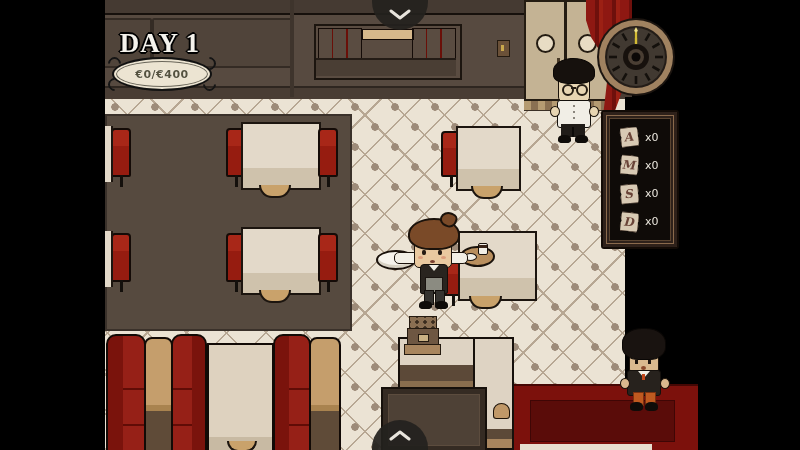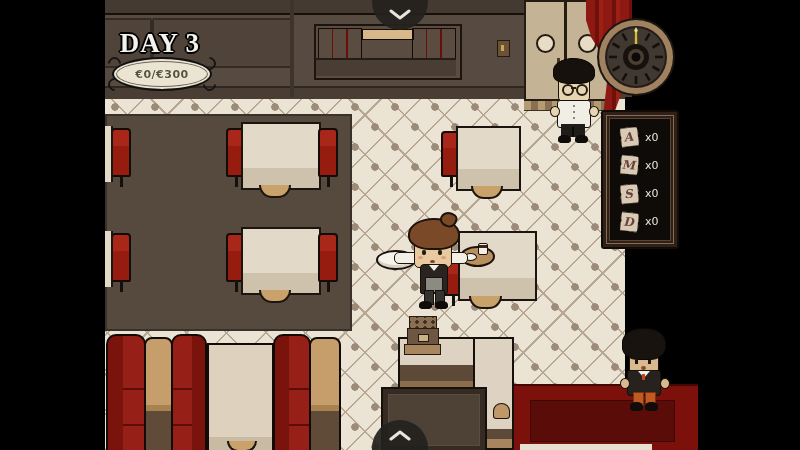--- a/index.html
+++ b/index.html
@@ -278,23 +278,23 @@
       <div class="abs" style="left:14px;top:3px;width:3px;height:6px;background:#c2491c;"></div>
     </div>
     <div class="abs" style="left:2px;top:50px;width:8px;height:9px;background:#dab98e;border:1.5px solid #1a120b;border-radius:50%;"></div>
     <div class="abs" style="left:42px;top:50px;width:8px;height:9px;background:#dab98e;border:1.5px solid #1a120b;border-radius:50%;"></div>
     <div class="abs" style="left:15px;top:64px;width:9px;height:12px;background:#bf5a20;border:1px solid #7a3210;"></div>
     <div class="abs" style="left:27px;top:64px;width:9px;height:12px;background:#bf5a20;border:1px solid #7a3210;"></div>
     <div class="abs shoe" style="left:12px;top:74px;width:13px;height:9px;"></div>
     <div class="abs shoe" style="left:27px;top:74px;width:13px;height:9px;"></div>
   </div>
 
-  <div class="abs day-label" style="left:105px;top:28px;width:110px;z-index:9;">DAY 3</div>
+  <div class="abs day-label" style="left:105px;top:28px;width:110px;z-index:9;">DAY 1</div>
   <div class="abs banner" style="left:112px;top:57px;width:96px;height:30px;z-index:9;">
-    <span class="banner-text">€0/€300</span>
+    <span class="banner-text">€0/€400</span>
     <div class="abs curl" style="left:-6px;top:-2px;transform:rotate(-45deg);"></div>
     <div class="abs curl" style="left:-6px;bottom:-2px;transform:rotate(225deg);"></div>
     <div class="abs curl" style="right:-6px;top:-2px;transform:rotate(45deg);"></div>
     <div class="abs curl" style="right:-6px;bottom:-2px;transform:rotate(135deg);"></div>
   </div>
 
   <div class="abs tab" style="left:372px;top:0;width:56px;height:30px;border-radius:0 0 28px 28px;z-index:9;">
     <svg width="24" height="12" viewBox="0 0 24 12">
         <polyline points="3,2 12,9 21,2" fill="none" stroke="#e8e4dc" stroke-width="3" stroke-linecap="round" stroke-linejoin="round"></polyline>
       </svg>

